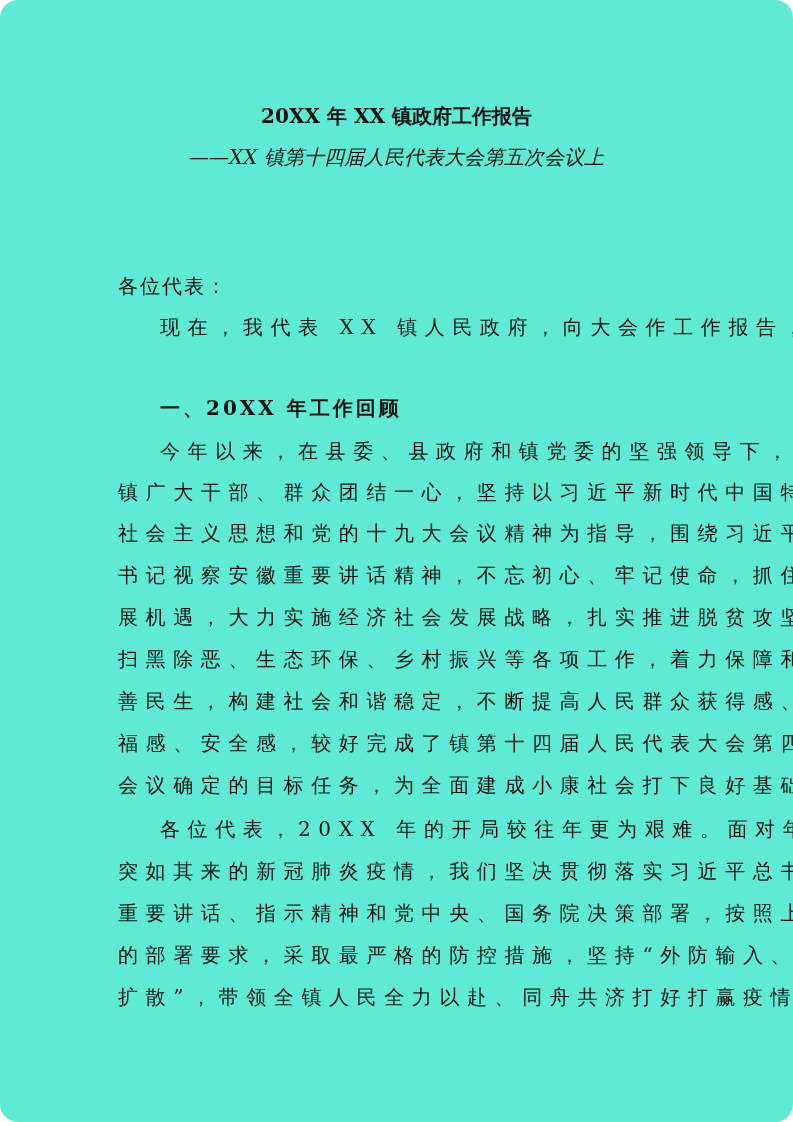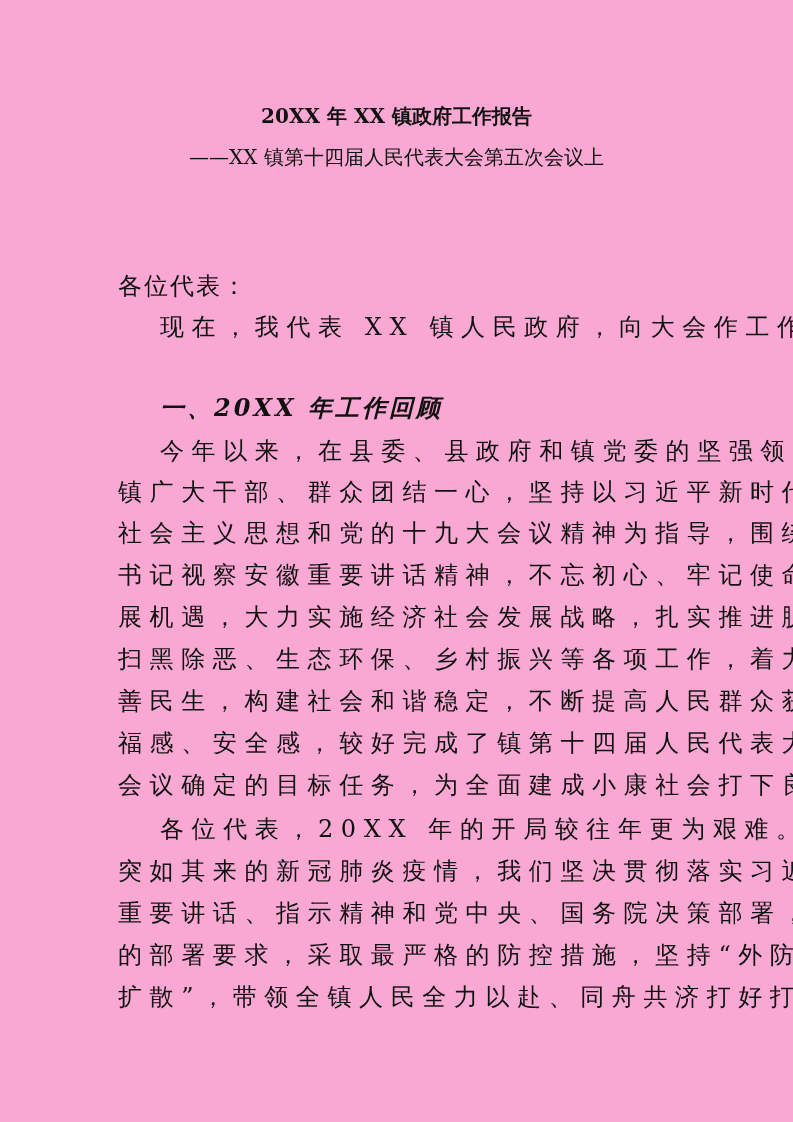--- a/index.html
+++ b/index.html
@@ -1,49 +1,49 @@
 <!DOCTYPE html>
 <html><head>
 <meta charset="utf-8">
 <style>
   html, body { margin: 0; padding: 0; background: #ffffff; }
   body {
     width: 793px; height: 1122px; position: relative; overflow: hidden;
     font-family: "DejaVu Serif", "Liberation Serif", serif;
     color: #111111;
   }
-  .page { position: absolute; left: 0; top: 0; width: 793px; height: 1122px; background: #f9a8d4; }
+  .page { position: absolute; left: 0; top: 0; width: 793px; height: 1122px; background: #5eead4; border-radius: 18px; }
   .center-line {
     position: absolute; left: 0; width: 793px; text-align: center;
     font-size: 20px; line-height: 28px; white-space: nowrap;
   }
   .title { top: 102px; font-weight: bold; font-size: 20px; }
-  .subtitle { top: 143px; }
+  .subtitle { top: 143px; font-style: italic; }
   .byline { top: 186px; }
   .line {
     position: absolute; left: 118px; width: 560px;
-    font-size: 24px; line-height: 28px; white-space: nowrap;
+    font-size: 20px; line-height: 28px; white-space: nowrap;
     letter-spacing: 7.6px;
   }
   .indent { left: 160px; width: 518px; }
   .heading { font-weight: bold; letter-spacing: 3px; }
 </style>
 </head>
 <body>
 
 <div class="page">
 
   <div class="center-line title">20XX 年 XX 镇政府工作报告</div>
   <div class="center-line subtitle">——XX 镇第十四届人民代表大会第五次会议上</div>
 
   <div class="line" style="top:272px; letter-spacing:2px;">各位代表：</div>
 
   <div class="line indent" style="top:313px;">现在，我代表 XX 镇人民政府，向大会作工作报告，请</div>
 
-  <div class="line indent heading" style="top:394px;font-style:italic;">一、20XX 年工作回顾</div>
+  <div class="line indent heading" style="top:394px;">一、20XX 年工作回顾</div>
 
   <div class="line indent" style="top:437px;">今年以来，在县委、县政府和镇党委的坚强领导下，我</div>
   <div class="line" style="top:478px;">镇广大干部、群众团结一心，坚持以习近平新时代中国特色</div>
   <div class="line" style="top:519px;">社会主义思想和党的十九大会议精神为指导，围绕习近平总</div>
   <div class="line" style="top:561px;">书记视察安徽重要讲话精神，不忘初心、牢记使命，抓住发</div>
   <div class="line" style="top:603px;">展机遇，大力实施经济社会发展战略，扎实推进脱贫攻坚、</div>
   <div class="line" style="top:645px;">扫黑除恶、生态环保、乡村振兴等各项工作，着力保障和改</div>
   <div class="line" style="top:687px;">善民生，构建社会和谐稳定，不断提高人民群众获得感、幸</div>
   <div class="line" style="top:729px;">福感、安全感，较好完成了镇第十四届人民代表大会第四次</div>
   <div class="line" style="top:771px;">会议确定的目标任务，为全面建成小康社会打下良好基础。</div>

